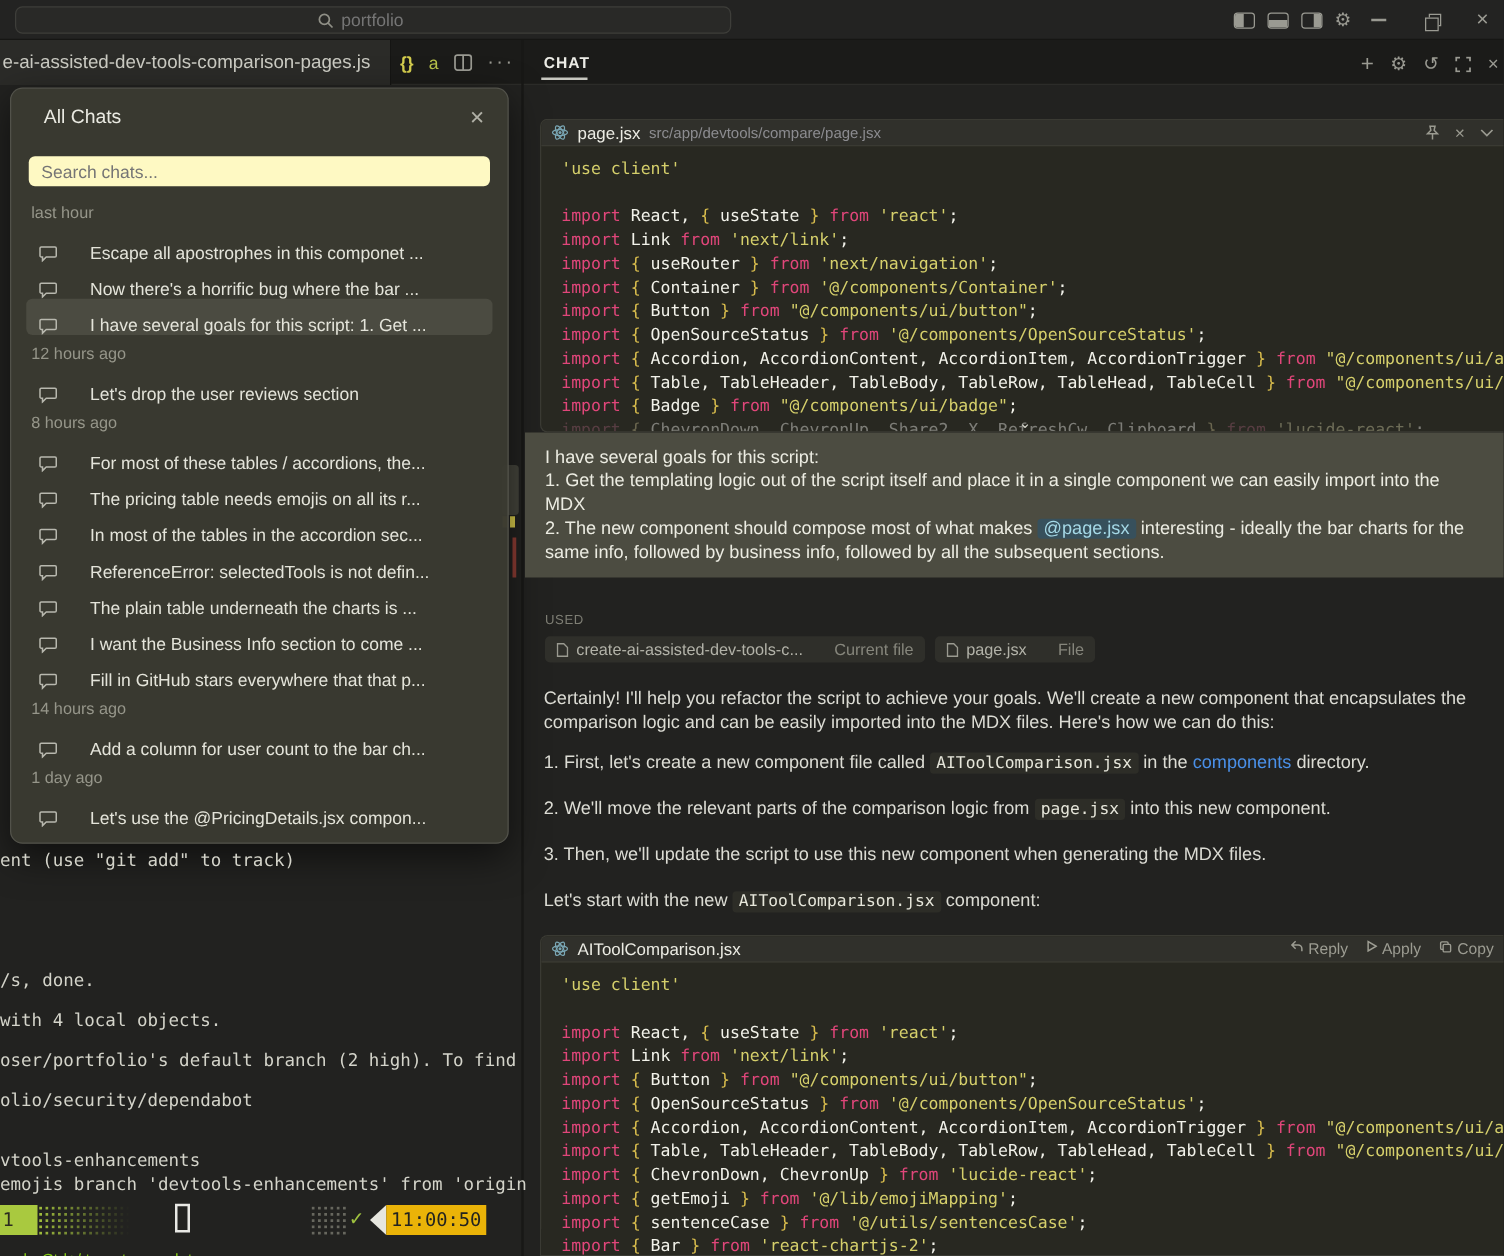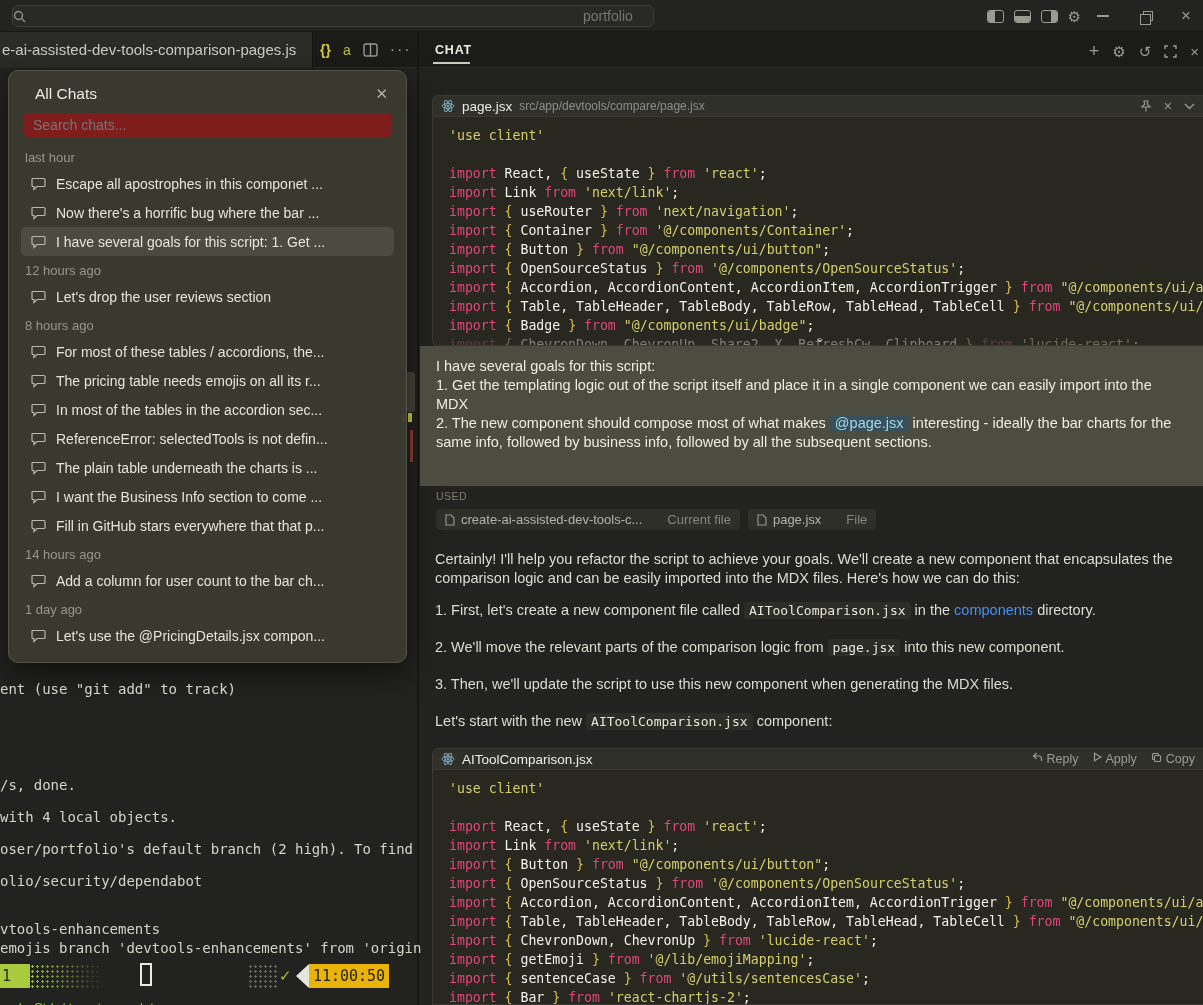--- a/index.html
+++ b/index.html
@@ -3,21 +3,21 @@
 <meta charset="utf-8">
 <style>
   *{box-sizing:border-box;margin:0;padding:0}
   html,body{width:1203px;height:1005px;overflow:hidden}
   body{background:#222220;font-family:"Liberation Sans",sans-serif;position:relative;color:#d8d8d0}
   .abs{position:absolute}
   svg{display:block}
 
   
   .titlebar{left:0;top:0;width:1203px;height:32px;background:#232322;border-bottom:1px solid #161614}
-  .searchbox{left:12px;top:5px;width:642px;height:22px;background:#292927;border:1px solid #3e3e3a;border-radius:6px;display:flex;align-items:center;justify-content:space-between;gap:6px;color:#8f8f86;font-size:14px}
+  .searchbox{left:12px;top:5px;width:573px;height:22px;background:#292927;border:1px solid #3e3e3a;border-radius:6px;display:flex;align-items:center;justify-content:center;gap:6px;color:#8f8f86;font-size:14px}
   .searchbox input{background:transparent;border:none;outline:none;color:#8f8f86;font-size:14px;width:70px;font-family:"Liberation Sans",sans-serif}
   .winicons{right:6px;top:0;height:32px;display:flex;align-items:center;gap:10px;color:#9a9a92}
   .dock{width:17px;height:13px;border:1.5px solid #9a9a92;border-radius:3px;position:relative;overflow:hidden}
   .dock .fill{position:absolute;background:#9a9a92}
   .dock-left .fill{left:0;top:0;bottom:0;width:7px}
   .dock-bottom .fill{left:0;right:0;bottom:0;height:6px}
   .dock-right .fill{right:0;top:0;bottom:0;width:6px}
   .glyph{font-size:15px;line-height:1}
   .minim{width:12px;height:2px;background:#9a9a92;margin:0 6px}
   .restore{width:10px;height:10px;border:1.5px solid #9a9a92;position:relative;margin-left:18px;margin-right:4px}
@@ -39,24 +39,24 @@
   
   .sb-thumb{left:402px;top:372px;width:13px;height:40px;background:#45453c;border-radius:3px}
   .sb-mark{width:4px;height:9px;background:#d9cb4b}
   .sb-red{left:410px;top:430px;width:3px;height:32px;background:#8f3d34}
 
   
   .popover{left:8px;top:70px;width:399px;background:rgba(58,58,49,.98);border:1px solid #52524a;border-radius:10px;box-shadow:0 10px 30px rgba(0,0,0,.55);padding:10px 12px 12px 12px}
   .pop-head{display:flex;align-items:center;justify-content:space-between;height:26px;padding:0 6px 0 14px}
   .pop-title{color:#eaeae2;font-size:15.5px}
   .pop-close{color:#b0b0a6;font-size:15px;cursor:default}
-  .pop-search{margin:6px 2px 6px 2px;height:24px;background:#7f1d1d;border-radius:5px;display:flex;align-items:center;padding:0 10px}
+  .pop-search{margin:18px 2px 6px 2px;height:24px;background:#fef9c3;border-radius:5px;display:flex;align-items:center;padding:0 10px}
   .pop-search input{background:transparent;border:none;outline:none;width:100%;color:#909084;font-size:14px;font-family:"Liberation Sans",sans-serif}
   .group-label{color:#96968a;font-size:13px;height:26px;display:flex;align-items:flex-end;padding:0 2px 4px 4px}
-  .chat-item{height:29px;display:flex;align-items:center;gap:10px;padding:0 8px 0 10px;border-radius:5px;color:#e4e4da;font-size:14px;white-space:nowrap;overflow:hidden}
+  .chat-item{height:29px;display:flex;align-items:flex-end;gap:26px;padding:0 8px 0 10px;border-radius:5px;color:#e4e4da;font-size:14px;white-space:nowrap;overflow:hidden}
   .chat-item.sel{background:#4b4b41}
   .chat-item svg{flex:0 0 auto}
 
   
   .term{font-family:"DejaVu Sans Mono",monospace;font-size:14px;color:#d4d4ca;white-space:pre}
   .t0{top:681px}.t1{top:777px}.t2{top:809px}.t3{top:841px}.t4{top:873px}.t5{top:921px}.t6{top:940px}
   .term-line{left:0}
   .prompt-seg{left:0;top:964px;width:30px;height:24px;background:#a9c93f;color:#2c2c20;font-family:"DejaVu Sans Mono",monospace;font-size:15px;line-height:24px;padding-left:2px}
   .dither-g{left:30px;top:964px;width:80px;height:24px;background-image:radial-gradient(rgba(169,201,63,.95) 1.3px,transparent 1.4px);background-size:5px 5px;position:absolute}
   .dither-g::after{content:"";position:absolute;inset:0;background:linear-gradient(to right,rgba(34,34,32,0),#222220 92%)}
@@ -79,21 +79,21 @@
   .cc-actions{margin-left:auto;display:flex;align-items:center;gap:14px;color:#9c9c92;font-size:12.5px}
   .cc-actions .act{display:flex;gap:4px}
   .cc-body{padding:9px 0 0 16px;font-family:"DejaVu Sans Mono",monospace;font-size:13.2px;line-height:19px;white-space:pre;overflow:hidden;height:calc(100% - 21px)}
   .code-line{height:19px;color:#f2f2ea}
   .code-line.dim{opacity:.42;filter:saturate(.4)}
   .kw{color:#e0467a}
   .str{color:#d5cf6b}
   .br{color:#d9bd4d}
   .fold-chip{position:absolute;left:382px;bottom:2px;color:#cfcfc5;font-size:12px;line-height:10px}
 
-  .usermsg{position:absolute;left:1px;right:0;top:278px;height:140px;background:#4c4c41;color:#ecece2;font-size:14.5px;line-height:19px;padding:11px 20px 0 16px;white-space:pre-wrap;max-width:1203px}
+  .usermsg{position:absolute;left:1px;right:0;top:278px;height:116px;background:#4c4c41;color:#ecece2;font-size:14.5px;line-height:19px;padding:11px 20px 0 16px;white-space:pre-wrap;max-width:1203px}
   .usermsg .inner{max-width:772px}
   .mention{background:#37505c;color:#a5d8e6;border-radius:3px;padding:0 5px;white-space:nowrap}
 
   .used{position:absolute;left:1px;right:0;top:413px;padding:9px 0 0 16px}
   .used-label{color:#7e7e74;font-size:10.5px;letter-spacing:.5px}
   .chips{display:flex;gap:8px;margin-top:7px}
   .chip{display:flex;align-items:center;gap:6px;background:#2f2f2a;border-radius:4px;height:21px;padding:0 9px;font-size:13px;color:#b2b2a8;white-space:nowrap}
   .chip .suffix{color:#86867c;margin-left:19px}
 
   .answer{position:absolute;left:16px;top:482px;width:775px;color:#dcdcd4;font-size:14.5px;line-height:19px}

